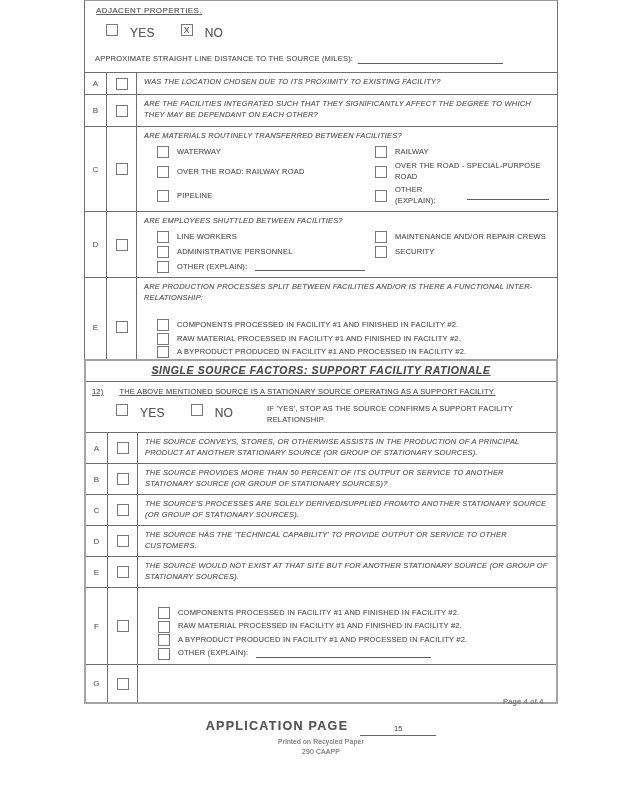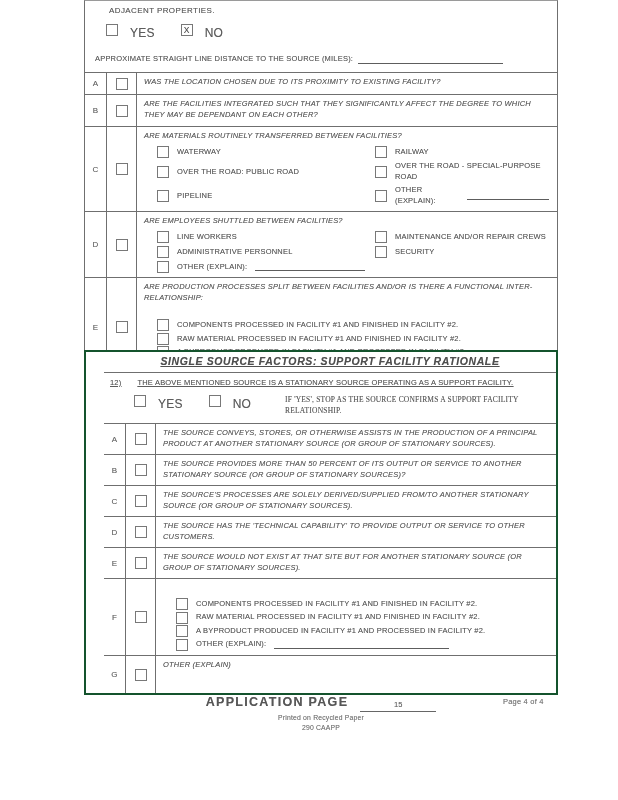--- a/index.html
+++ b/index.html
@@ -6,31 +6,31 @@
   html, body { background: #fdfdfd; }
   .page {
     position: relative; width: 618px; height: 800px; background: #fff;
     font-family: "Liberation Sans", sans-serif; color: #5d5d5d;
     font-size: 7.5px; letter-spacing: .2px; line-height: 1.4;
     text-shadow: 0 0 .4px rgba(93,93,93,.55);
     overflow: hidden;
   }
   .tbl { position: absolute; left: 84px; width: 474px; background: #fff; }
   #t1 { top: 0; border: 1px solid #6f6f6f; border-top-color: #9a9a9a; border-bottom-width: 2px; }
-  #t2 { top: 350px; border: 2px solid #14532d; padding-left: 18px; }
+  #t2 { top: 359px; border: 2px solid #a3a3a3; }
 
   .row { display: flex; border-top: 1px solid #6f6f6f; align-items: stretch; }
   .cell-letter { flex: 0 0 22px; border-right: 1px solid #6f6f6f; display: flex; align-items: center; justify-content: center; font-size: 8px; color: #6d6d6d; }
   .cell-cb { flex: 0 0 30px; border-right: 1px solid #6f6f6f; display: flex; align-items: center; justify-content: center; }
   .cell-content { flex: 1; padding: 3px 8px 3px 7px; }
 
   .cb { display: inline-flex; align-items: center; justify-content: center; width: 12px; height: 12px; border: 1px solid #787878; background: #fff; flex: 0 0 auto; font-size: 8.5px; color: #565656; line-height: 1; }
 
   .intro { padding: 4px 8px 8px 8px; }
-  .intro-heading { margin-left: 16px; font-size: 8px; letter-spacing: .4px; }
+  .intro-heading { margin-left: 3px; text-decoration: underline; font-size: 8px; letter-spacing: .4px; }
   .yn-row { display: flex; align-items: flex-start; margin: 8px 0 0 13px; }
   .yn-label { margin: 1px 0 0 12px; font-size: 12px; }
   .yn-gap { margin-left: 26px; }
   .yn-note { margin-left: 30px; width: 300px; }
   .dist-row { margin: 12px 0 0 2px; display: flex; align-items: flex-end; gap: 5px; }
   .blank { border-bottom: 1px solid #5d5d5d; height: 9px; display: inline-block; }
   .w90 { width: 90px; } .w110 { width: 110px; } .w145 { width: 145px; }
   .w150 { width: 150px; } .w175 { width: 175px; }
 
   .qtext { margin: 1px 0 2px; font-style: italic; }
@@ -42,23 +42,23 @@
   .mh30 { min-height: 30px; } .mh32 { min-height: 32px; } .mh38 { min-height: 38px; }
   .mh58 { min-height: 58px; } .mh64 { min-height: 64px; } .mh76 { min-height: 76px; }
   .mh84 { min-height: 84px; }
 
   .hdr2 { text-align: center; font-weight: bold; font-style: italic; font-size: 10.5px; letter-spacing: .6px; padding: 2px 0 3px; color: #4f4f4f; }
   .hdr2 span { text-decoration: underline; }
   .q12 { padding: 5px 8px 7px 6px; border-top: 1px solid #6f6f6f; }
   .q12-line { display: flex; gap: 16px; text-decoration: underline; }
   .u { text-decoration: underline; }
   .q12-yn { display: flex; align-items: flex-start; margin: 7px 0 0 24px; }
-  .q12-note { margin-left: 34px; width: 272px; font-family: Liberation Serif, serif; }
-
-  .footer { position: absolute; left: 84px; top: 694px; width: 474px; text-align: center; }
+  .q12-note { margin-left: 34px; width: 272px; }
+
+  .footer { position: absolute; left: 84px; top: 718px; width: 474px; text-align: center; }
   .app-line { display: flex; justify-content: center; align-items: flex-end; gap: 12px; }
   .app-label { font-size: 12.5px; font-weight: bold; letter-spacing: 1.3px; color: #565656; }
   .app-num-wrap { border-bottom: 1px solid #666; width: 76px; text-align: center; font-size: 7.5px; line-height: 1; padding-bottom: 2px; color: #6a6a6a; }
   .foot-sub { font-size: 6.8px; color: #7c7c7c; letter-spacing: .2px; line-height: 1.45; margin-top: 1px; }
   .page-of { position: absolute; left: 503px; top: 697px; font-size: 7.5px; color: #7c7c7c; }
 </style>
 </head>
 <body>
 
 <div class="page">
@@ -112,21 +112,21 @@
           <div class="opt">
               <span class="cb"></span>
               <span>WATERWAY</span>
             </div>
           <div class="opt">
               <span class="cb"></span>
               <span>RAILWAY</span>
             </div>
           <div class="opt">
               <span class="cb"></span>
-              <span>OVER THE ROAD: PUBLIC ROAD</span>
+              <span>OVER THE ROAD: RAILWAY ROAD</span>
             </div>
           <div class="opt">
               <span class="cb"></span>
               <span>OVER THE ROAD - SPECIAL-PURPOSE ROAD</span>
             </div>
           <div class="opt">
               <span class="cb"></span>
               <span>PIPELINE</span>
             </div>
           <div class="opt">
@@ -305,23 +305,20 @@
             </div>
         </div>
       </div>
     </div>
 
     <div class="row mh38">
       <div class="cell-letter">G</div>
       <div class="cell-cb">
           <span class="cb"></span>
         </div>
-      <div class="cell-content">
-          <div class="qtext">OTHER (EXPLAIN)</div>
-        </div>
     </div>
   </div>
 
   <div class="footer">
     <div class="app-line">
       <span class="app-label">APPLICATION PAGE</span>
       <span class="app-num-wrap"><span>15</span></span>
     </div>
     <div class="foot-sub">Printed on Recycled Paper</div>
     <div class="foot-sub">290 CAAPP</div>

